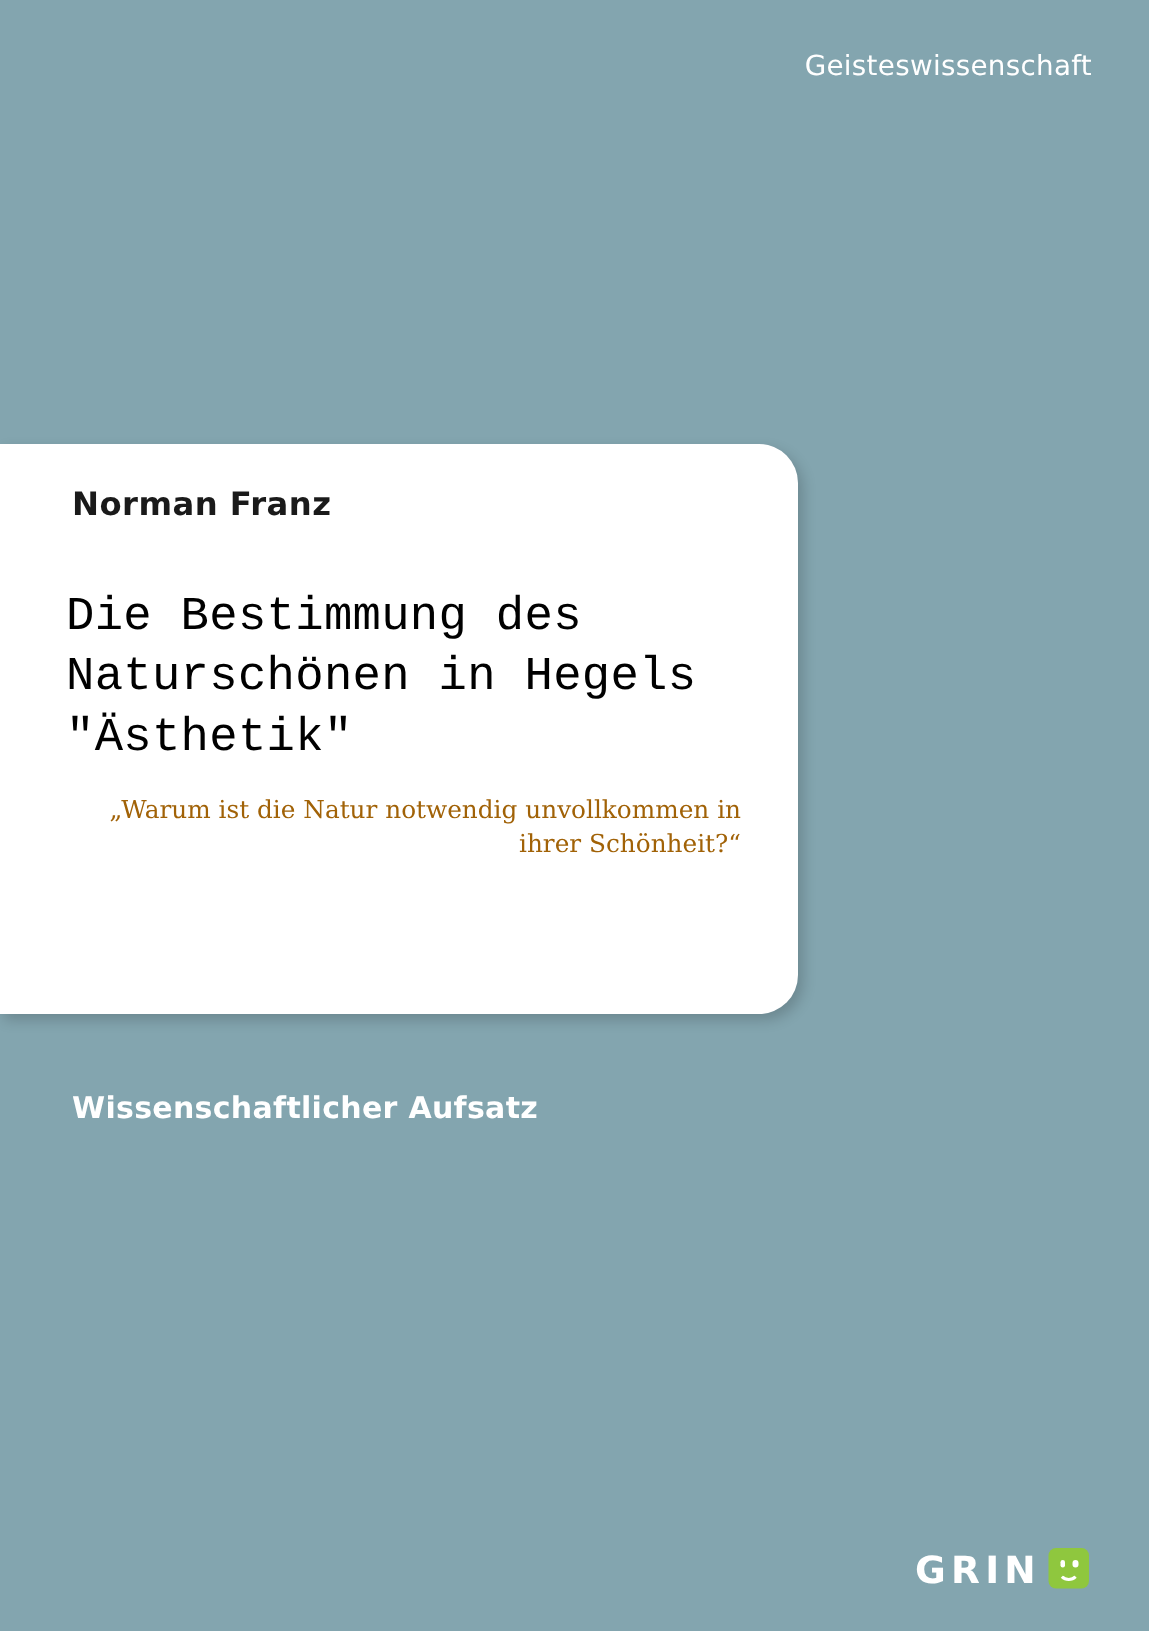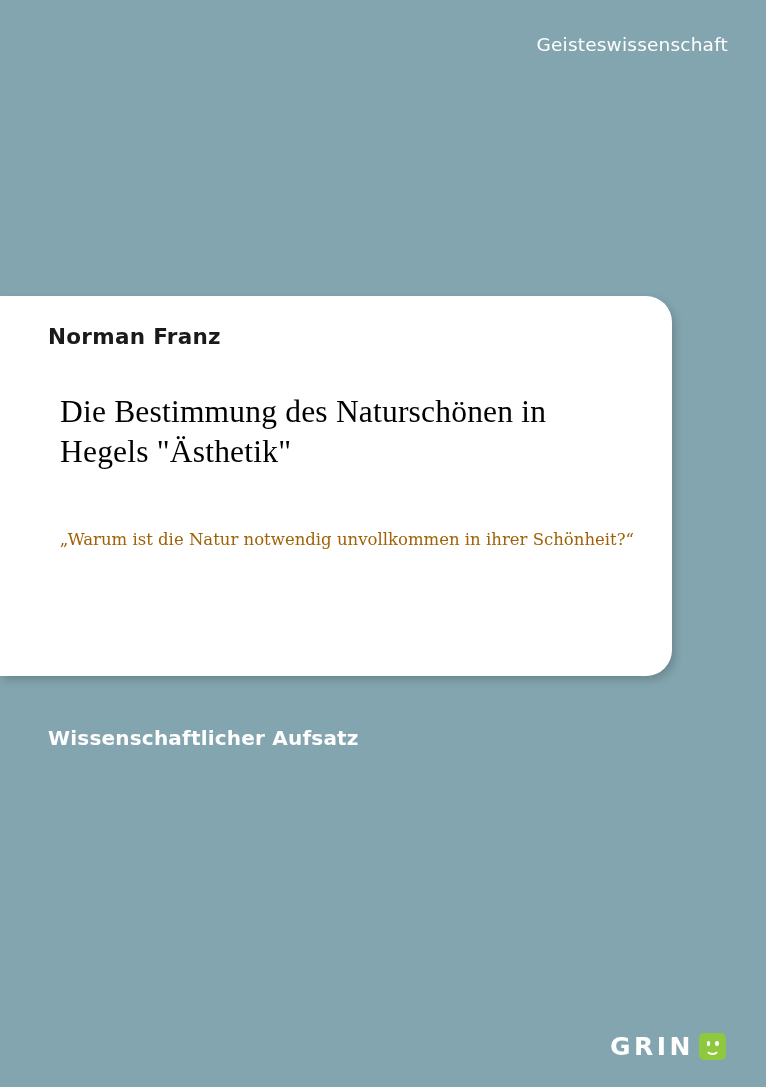--- a/index.html
+++ b/index.html
@@ -33,21 +33,21 @@
     font-weight: 400;
     text-align: right;
     white-space: nowrap;
   }
 
   
   .card {
     position: absolute;
     left: 0;
     top: 296px;
-    width: 672px;
+    width: 532px;
     height: 380px;
     background: #ffffff;
     border-top-right-radius: 26px;
     border-bottom-right-radius: 26px;
     box-shadow: 3px 4px 9px rgba(0,0,0,0.18);
   }
 
   .author {
     position: absolute;
     left: 48px;
@@ -57,27 +57,26 @@
     font-size: 21.5px;
     color: #1a1a1a;
     letter-spacing: 0.3px;
   }
 
   .title {
     position: absolute;
     left: 44px;
     right: 56px;
     top: 96px;
-    font-family: Liberation Serif, serif;
+    font-family: Liberation Mono, monospace;
     font-size: 31.5px;
     line-height: 1.28;
     color: #000000;
     font-weight: normal;
     letter-spacing: 0.2px;
-    margin-left: 16px;
   }
 
   .subtitle {
     position: absolute;
     left: 44px;
     right: 38px;
     top: 232px;
     font-family: "DejaVu Serif", serif;
     font-size: 16.5px;
     line-height: 1.4;
@@ -97,21 +96,21 @@
     letter-spacing: 0.2px;
     margin-top: 32px;
   }
 
   
   .logo {
     position: absolute;
     right: 40px;
     bottom: 26px;
     display: flex;
-    align-items: center;
+    align-items: flex-start;
     gap: 5px;
   }
   .logo-text {
     font-family: "DejaVu Sans", sans-serif;
     font-weight: bold;
     font-size: 25px;
     color: #ffffff;
     letter-spacing: 3.5px;
   }
   .logo-mark {

